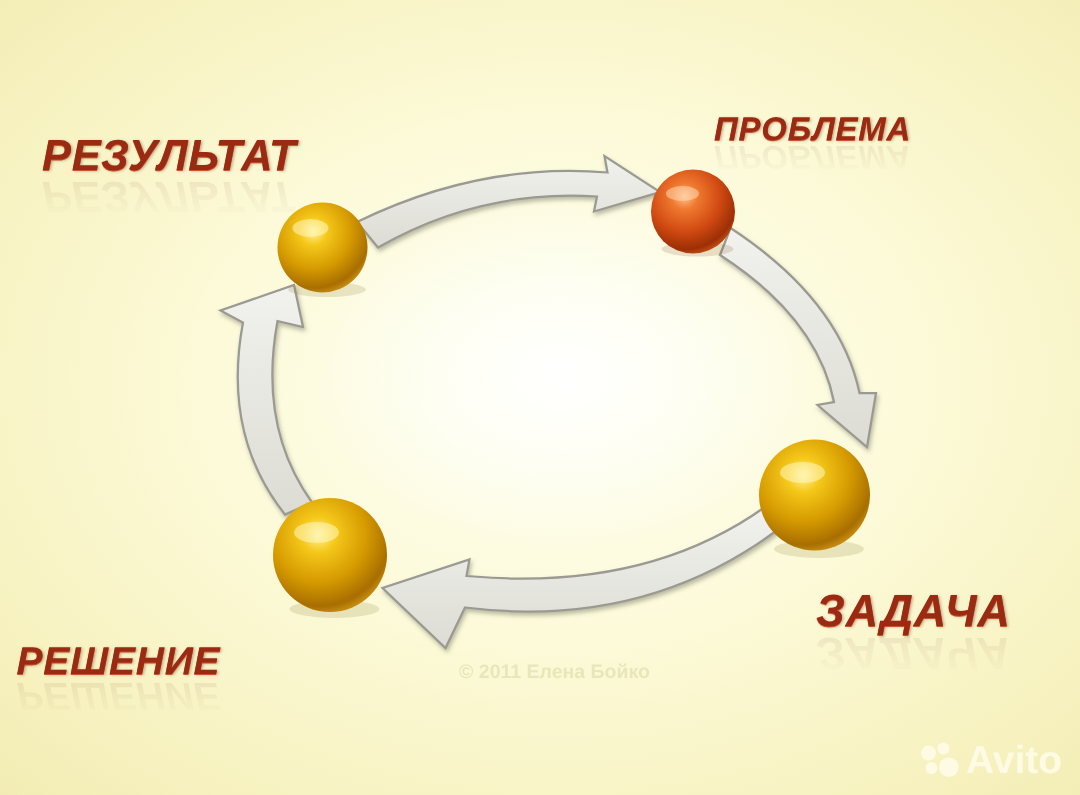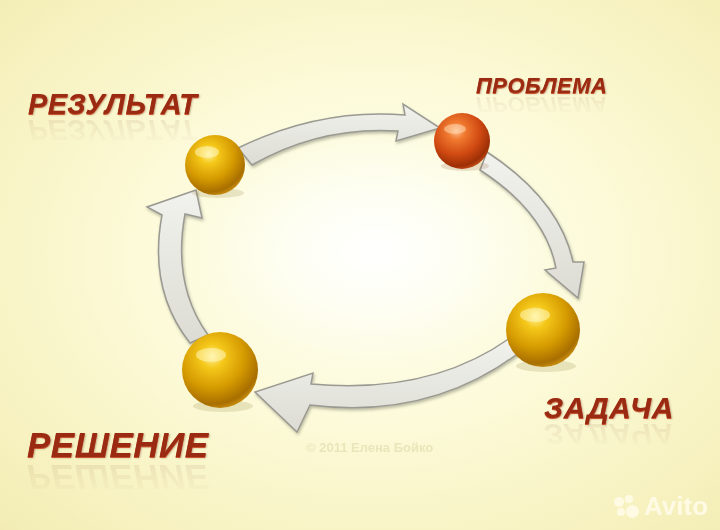--- a/index.html
+++ b/index.html
@@ -17,21 +17,21 @@
   }
   .label .refl {
     display:block; transform: scaleY(-1); opacity:0.10; color:#6b2a10;
     text-shadow:none; margin-top:-8px;
     -webkit-mask-image: linear-gradient(to top, rgba(0,0,0,1), rgba(0,0,0,0));
             mask-image: linear-gradient(to top, rgba(0,0,0,1), rgba(0,0,0,0));
   }
   #label-result  { left:28px;  top:88px;  font-size:29px; }
   #label-problem { left:476px; top:73px;  font-size:22px; }
   #label-task    { left:544px; top:391px; font-size:30px; }
-  #label-solution{ left:27px;  top:425px; font-size:35px; }
+  #label-solution{ left:11px;  top:425px; font-size:26px; }
   .watermark-copy {
     position:absolute; left:306px; top:440px; font-size:13px; color:#e8e4b8;
     opacity:0.9;
     font-weight:bold;
   }
   .watermark-avito {
     position:absolute; left:614px; top:491px; font-size:26px; color:#fffbe6;
     font-weight:bold; display:flex; align-items:center; gap:4px; opacity:0.95;
   }
   .avito-dots { position:relative; width:26px; height:24px; }

